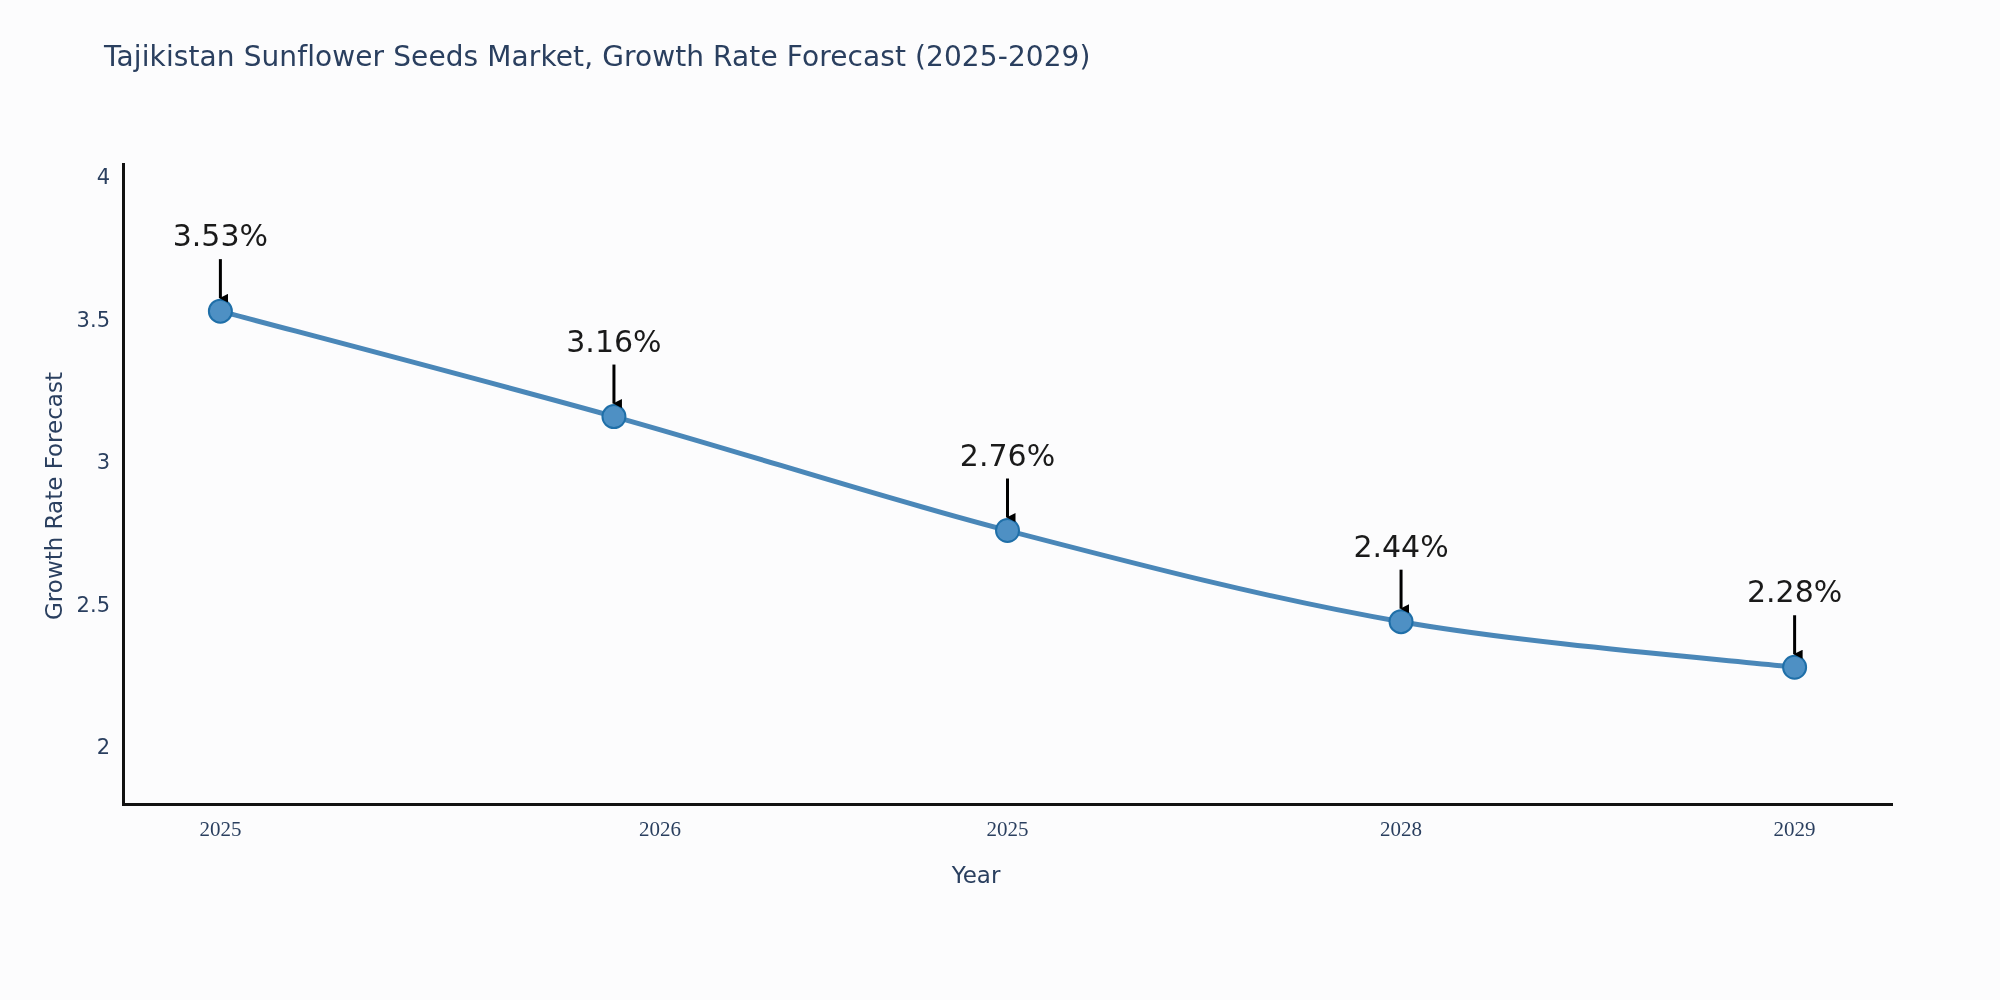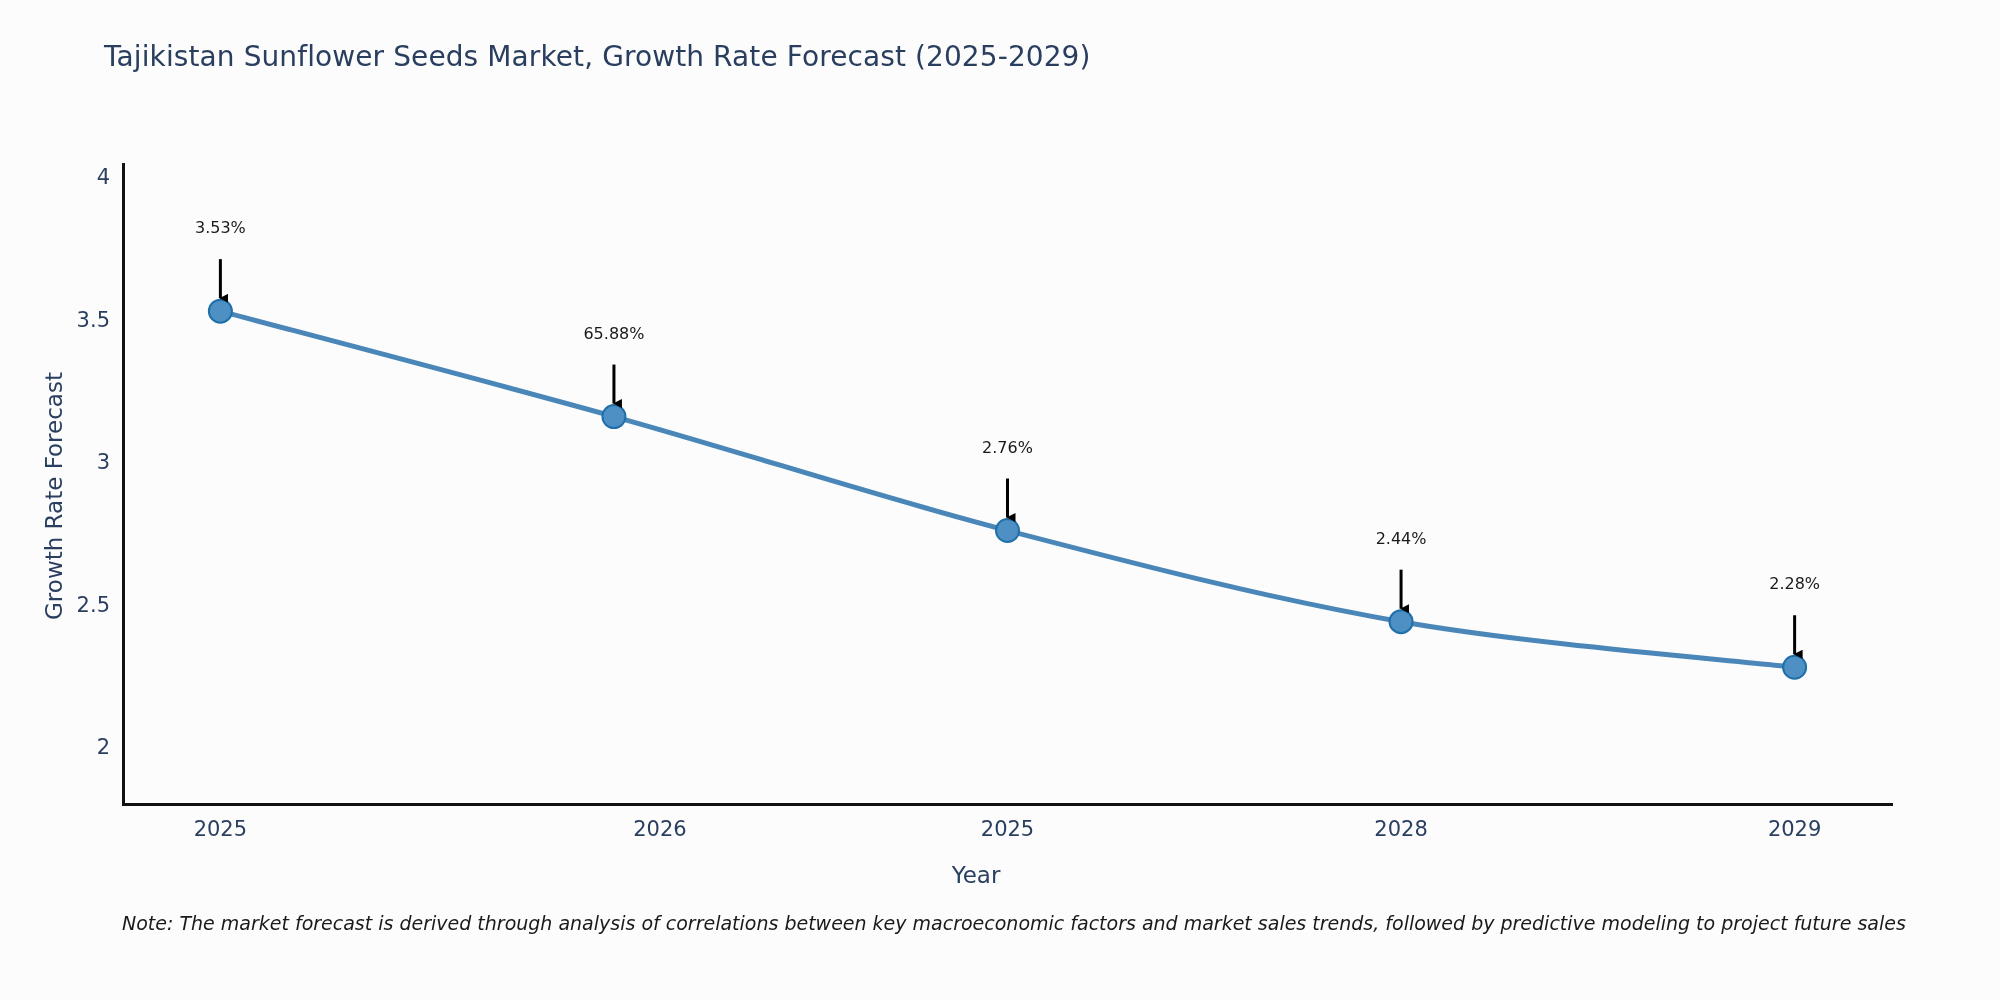--- a/index.html
+++ b/index.html
@@ -56,20 +56,21 @@
     color: #2a3f5f;
     white-space: nowrap;
   }
   .xtick-lbl {
     position: absolute;
     transform: translateX(-50%);
     top: 817px;
     font-size: 21px;
     color: #2a3f5f;
     white-space: nowrap;
+    font-family: Liberation Serif, serif;
   }
   
   #ylabel {
     position: absolute;
     left: -246px;
     top: 483px;
     width: 600px;
     text-align: center;
     transform: rotate(-90deg);
     font-size: 23px;
@@ -98,21 +99,21 @@
   }
   
   #chart-svg {
     position: absolute;
     left: 0; top: 0;
     width: 2000px; height: 1000px;
   }
   .ann-label {
     position: absolute;
     transform: translateX(-50%);
-    font-size: 16px;
+    font-size: 30px;
     color: #1a1a1a;
     white-space: nowrap;
   }
 </style>
 </head>
 <body>
 
 <div id="page">
 
   <div id="chart-title">Tajikistan Sunflower Seeds Market, Growth Rate Forecast (2025-2029)</div>
@@ -153,24 +154,23 @@
         <line x1="220.38888888888889" y1="259.1422222222223" x2="220.38888888888889" y2="298.1422222222223" stroke="#000000" stroke-width="3" marker-end="url(#arrowhead)"></line>
         <line x1="613.9444444444445" y1="364.5511111111111" x2="613.9444444444445" y2="403.5511111111111" stroke="#000000" stroke-width="3" marker-end="url(#arrowhead)"></line>
         <line x1="1007.5" y1="478.5066666666668" x2="1007.5" y2="517.5066666666668" stroke="#000000" stroke-width="3" marker-end="url(#arrowhead)"></line>
         <line x1="1401.0555555555554" y1="569.6711111111111" x2="1401.0555555555554" y2="608.6711111111111" stroke="#000000" stroke-width="3" marker-end="url(#arrowhead)"></line>
         <line x1="1794.611111111111" y1="615.2533333333333" x2="1794.611111111111" y2="654.2533333333333" stroke="#000000" stroke-width="3" marker-end="url(#arrowhead)"></line>
       </g>
   </svg>
 
   <div id="ann-container">
       <div class="ann-label" style="left: 220.389px; top: 218.142px;">3.53%</div>
-      <div class="ann-label" style="left: 613.944px; top: 323.551px;">65.88%</div>
+      <div class="ann-label" style="left: 613.944px; top: 323.551px;">3.16%</div>
       <div class="ann-label" style="left: 1007.5px; top: 437.507px;">2.76%</div>
       <div class="ann-label" style="left: 1401.06px; top: 528.671px;">2.44%</div>
       <div class="ann-label" style="left: 1794.61px; top: 574.253px;">2.28%</div>
     </div>
 
   <div id="ylabel">Growth Rate Forecast</div>
   <div id="xlabel">Year</div>
 
-  <div id="note">Note: The market forecast is derived through analysis of correlations between key macroeconomic factors and market sales trends, followed by predictive modeling to project future sales</div>
 
 </div>
 
 </body></html>

